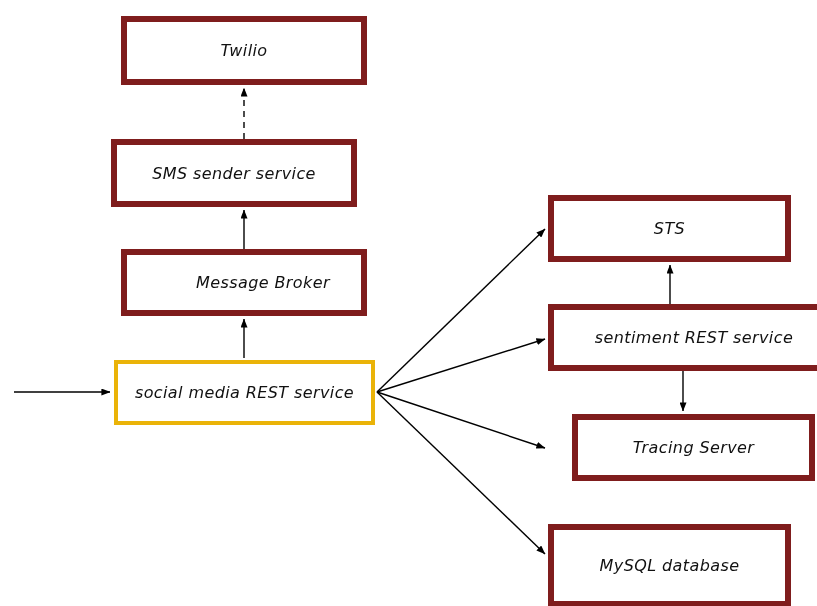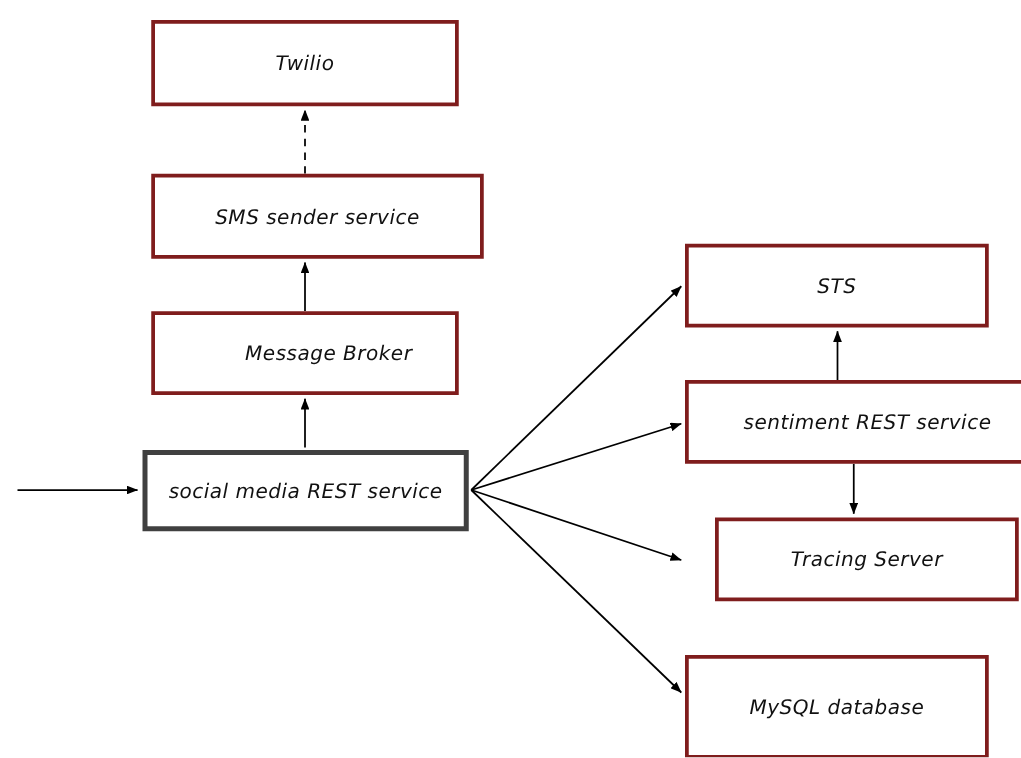--- a/index.html
+++ b/index.html
@@ -12,28 +12,28 @@
     width: 817px;
     height: 606px;
     background: #ffffff;
     overflow: hidden;
     font-family: "DejaVu Sans", sans-serif;
   }
   .node {
     position: absolute;
     box-sizing: border-box;
     background: #ffffff;
-    border: 3px solid #7f1d1d;
+    border: 6px solid #7f1d1d;
     display: flex;
     align-items: center;
     justify-content: center;
     z-index: 2;
   }
   .node.emphasis {
-    border: 4px solid #404040;
+    border: 4px solid #eab308;
   }
   .node-label {
     font-style: italic;
     font-size: 16px;
     color: #111111;
     letter-spacing: 0.4px;
     white-space: nowrap;
     text-align: center;
   }
   #edges {
@@ -67,21 +67,21 @@
         <line x1="377" y1="392" x2="545" y2="554" stroke="#000000" stroke-width="1.4" marker-end="url(#arrowhead)"></line>
         <line x1="670" y1="304" x2="670" y2="265" stroke="#000000" stroke-width="1.4" marker-end="url(#arrowhead)"></line>
         <line x1="683" y1="371" x2="683" y2="411" stroke="#000000" stroke-width="1.4" marker-end="url(#arrowhead)"></line>
       </g>
   </svg>
 
   <div id="node-layer">
       <div class="node" style="left: 121px; top: 16px; width: 246px; height: 69px;">
         <span class="node-label">Twilio</span>
       </div>
-      <div class="node" style="left: 121px; top: 139px; width: 266px; height: 68px;">
+      <div class="node" style="left: 111px; top: 139px; width: 246px; height: 68px;">
         <span class="node-label">SMS sender service</span>
       </div>
       <div class="node" style="left: 121px; top: 249px; width: 246px; height: 67px; padding-left: 38px;">
         <span class="node-label">Message Broker</span>
       </div>
       <div class="node emphasis" style="left: 114px; top: 360px; width: 261px; height: 65px;">
         <span class="node-label">social media REST service</span>
       </div>
       <div class="node" style="left: 548px; top: 195px; width: 243px; height: 67px; align-items: center;">
         <span class="node-label">STS</span>

